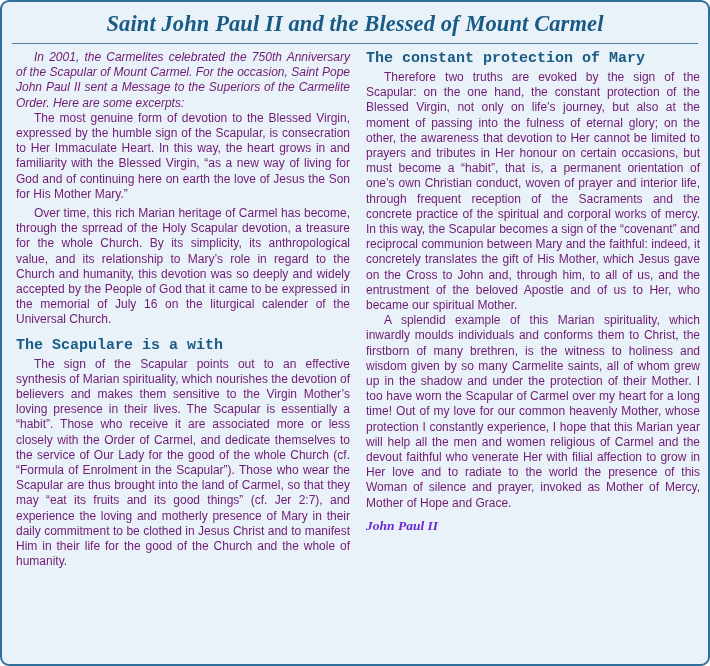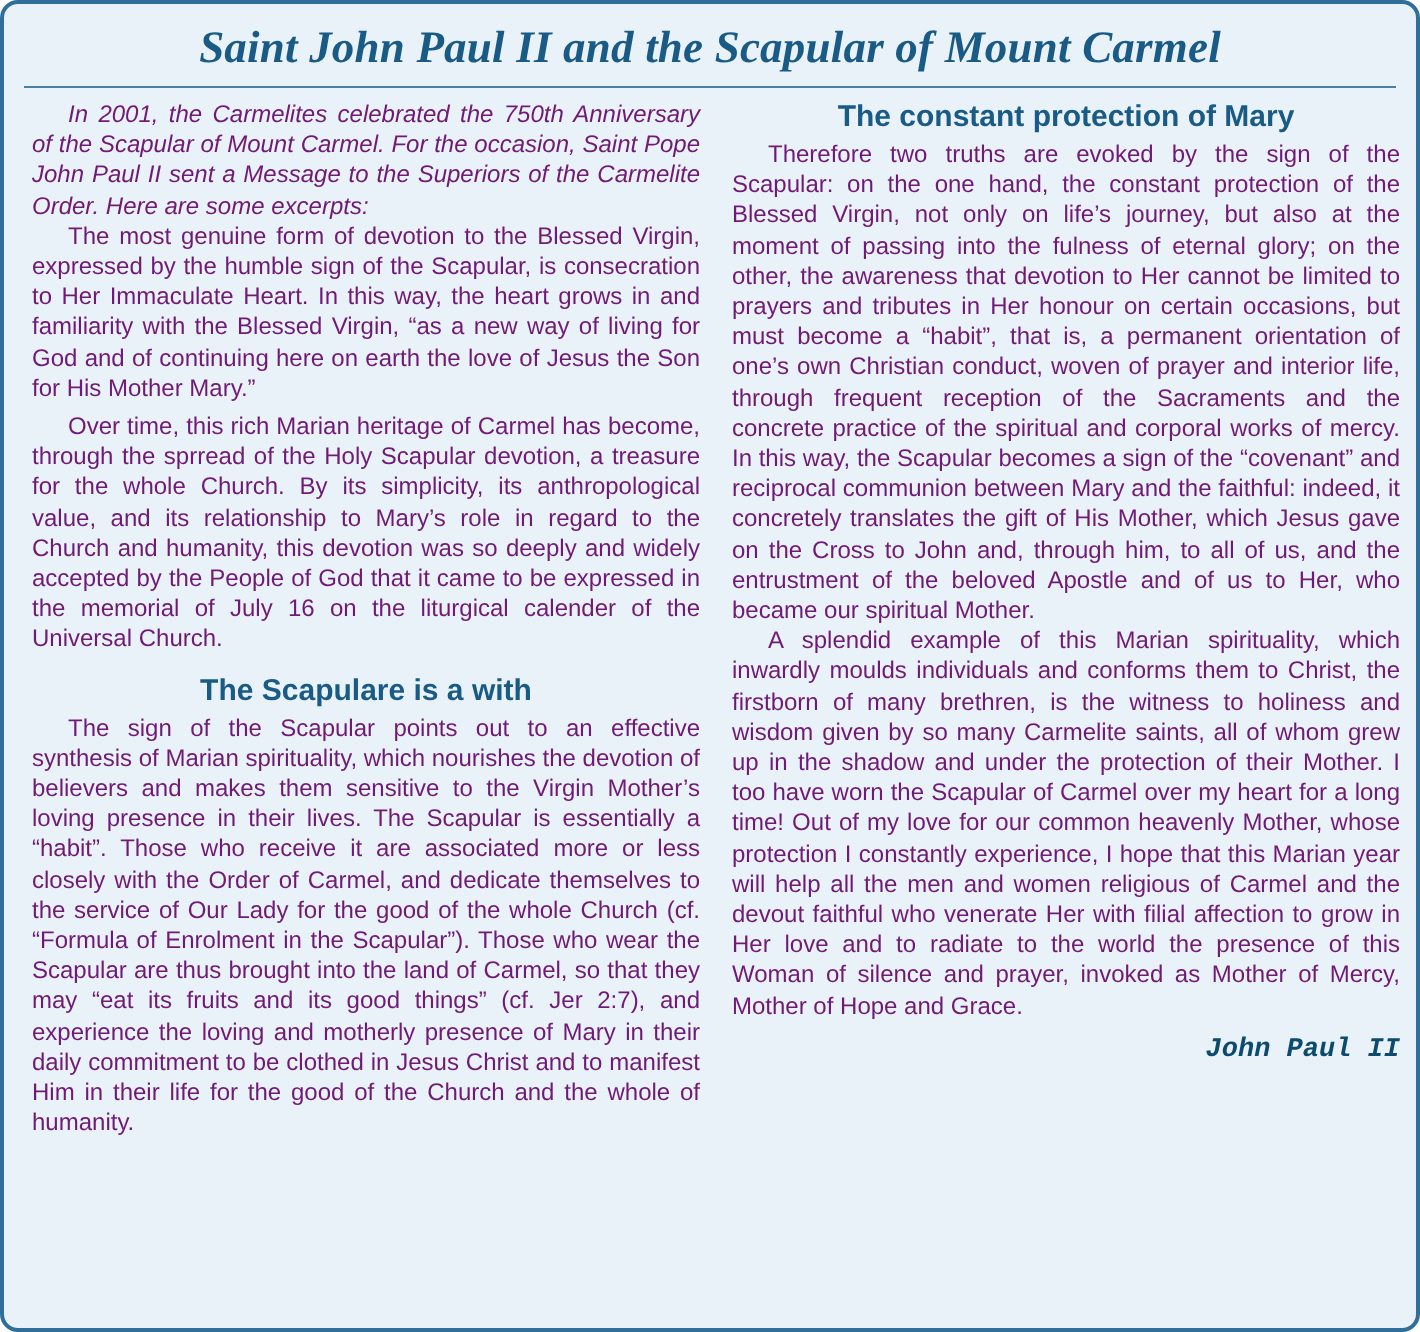--- a/index.html
+++ b/index.html
@@ -60,48 +60,48 @@
     font-size: 12px;
     line-height: 15.2px;
     text-align: justify;
     text-indent: 18px;
   }
   p.intro {
     font-style: italic;
     text-indent: 18px;
   }
   h2.section {
-    text-align: center;
+    text-align: left;
     color: #1a5b86;
-    font-family: Liberation Sans, sans-serif;
+    font-family: Liberation Mono, monospace;
     font-weight: bold;
     font-size: 15px;
     margin: 9px 0 3px 0;
   }
   h2.section.first {
     margin-top: 0;
   }
   .signature {
-    text-align: right;
+    text-align: left;
     font-weight: bold;
     font-style: italic;
     font-size: 13.5px;
-    color: #0c4a6e;
+    color: #6d28d9;
     margin-top: 7px;
-    font-family: Liberation Mono, monospace;
+    font-family: Liberation Serif, serif;
   }
   .gap { height: 4px; }
 </style>
 </head>
 <body>
 
 <div class="page">
   <div class="inner">
 
-    <div class="title">Saint John Paul II and the Scapular of Mount Carmel</div>
+    <div class="title">Saint John Paul II and the Blessed of Mount Carmel</div>
     <hr class="rule">
 
     <div class="columns">
 
       <div class="col">
         <p class="intro">In 2001, the Carmelites celebrated the 750th Anniversary of the Scapular of Mount Carmel. For the occasion, Saint Pope John Paul II sent a Message to the Superiors of the Carmelite Order. Here are some excerpts:</p>
         <p>The most genuine form of devotion to the Blessed Virgin, expressed by the humble sign of the Scapular, is consecration to Her Immaculate Heart. In this way, the heart grows in and familiarity with the Blessed Virgin, “as a new way of living for God and of continuing here on earth the love of Jesus the Son for His Mother Mary.”</p>
         <div class="gap"></div>
         <p>Over time, this rich Marian heritage of Carmel has become, through the sprread of the Holy Scapular devotion, a treasure for the whole Church. By its simplicity, its anthropological value, and its relationship to Mary’s role in regard to the Church and humanity, this devotion was so deeply and widely accepted by the People of God that it came to be expressed in the memorial of July 16 on the liturgical calender of the Universal Church.</p>
         <h2 class="section">The Scapulare is a with</h2>

